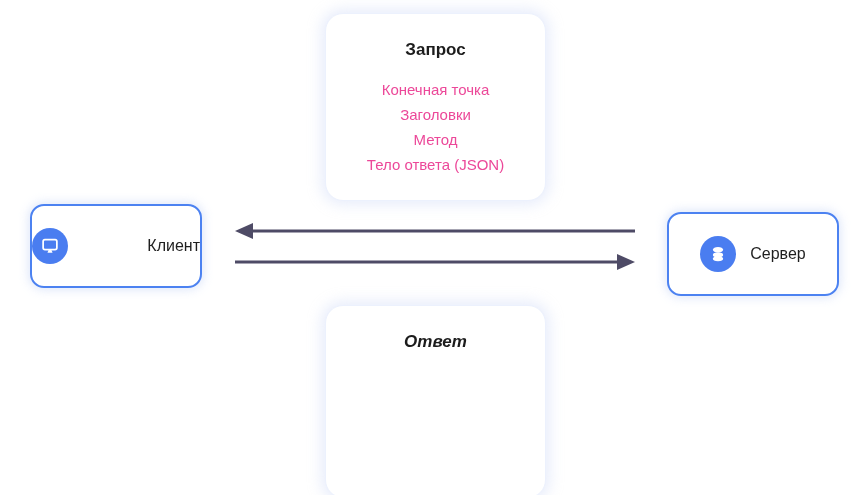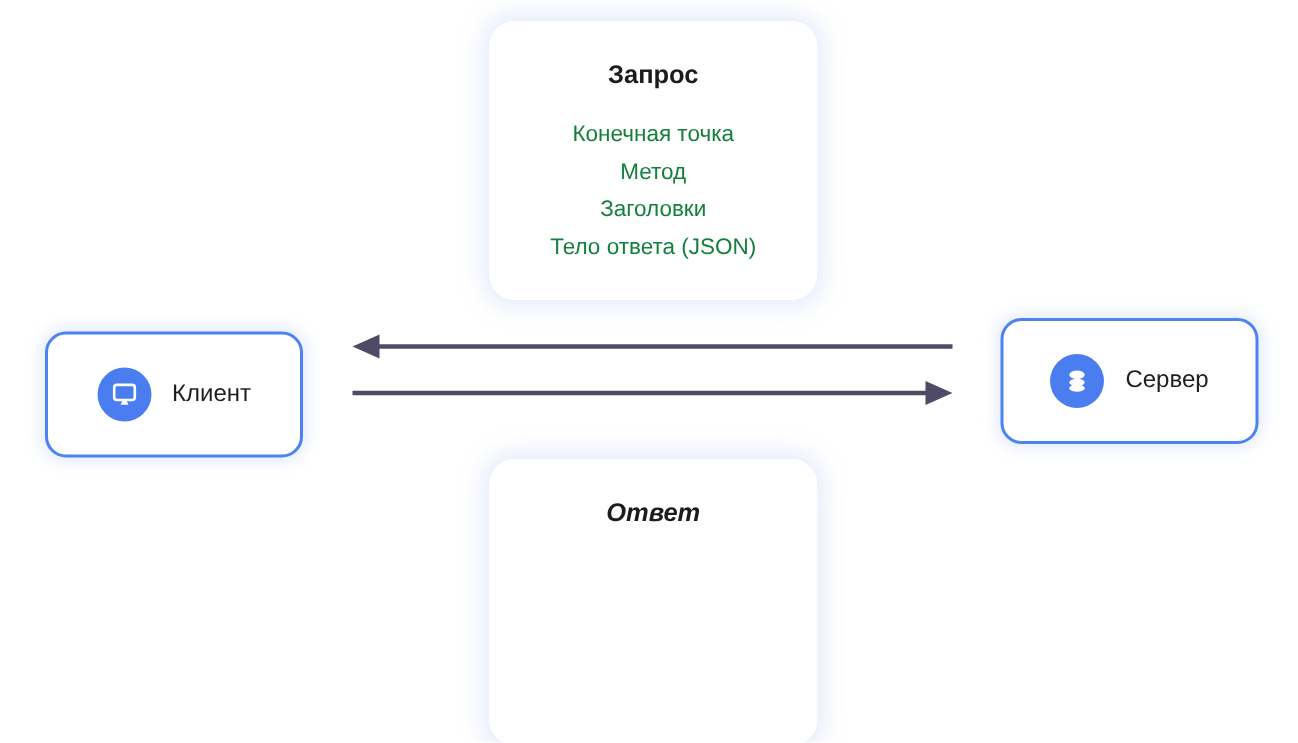--- a/index.html
+++ b/index.html
@@ -30,39 +30,39 @@
   .card-request { left: 325px; top: 13px; height: 188px; }
   .card-response { left: 325px; top: 305px; height: 193px; font-style: italic; }
   .card-title {
     font-size: 17px;
     font-weight: 700;
     color: #1c1c1c;
     margin-bottom: 17px;
   }
   .card-item {
     font-size: 15px;
-    color: #15803d;
+    color: #ec4899;
     line-height: 25px;
   }
   
   .node {
     position: absolute;
     width: 172px;
     height: 84px;
     background: #ffffff;
     border: 2px solid #4c82f1;
     border-radius: 14px;
     box-sizing: border-box;
     box-shadow: 0 0 10px 2px rgba(186, 203, 245, 0.45);
     display: flex;
     align-items: center;
     justify-content: center;
     gap: 14px;
   }
-  .node-client { left: 30px; top: 221px; }
+  .node-client { left: 30px; top: 204px; justify-content: space-between; }
   .node-server { left: 667px; top: 212px; }
   .icon-circle {
     width: 36px;
     height: 36px;
     border-radius: 50%;
     background: #4a7df0;
     display: flex;
     align-items: center;
     justify-content: center;
     flex: 0 0 auto;
@@ -81,22 +81,22 @@
 </style>
 </head>
 <body>
 
 <div class="canvas">
 
   <div class="card card-request">
     <div class="card-title">Запрос</div>
     <div>
       <div class="card-item">Конечная точка</div>
+      <div class="card-item">Заголовки</div>
       <div class="card-item">Метод</div>
-      <div class="card-item">Заголовки</div>
       <div class="card-item">Тело ответа (JSON)</div>
     </div>
   </div>
 
   <div class="card card-response">
     <div class="card-title">Ответ</div>
   </div>
 
   <svg class="arrows" viewBox="0 0 408 60" xmlns="http://www.w3.org/2000/svg">
 

